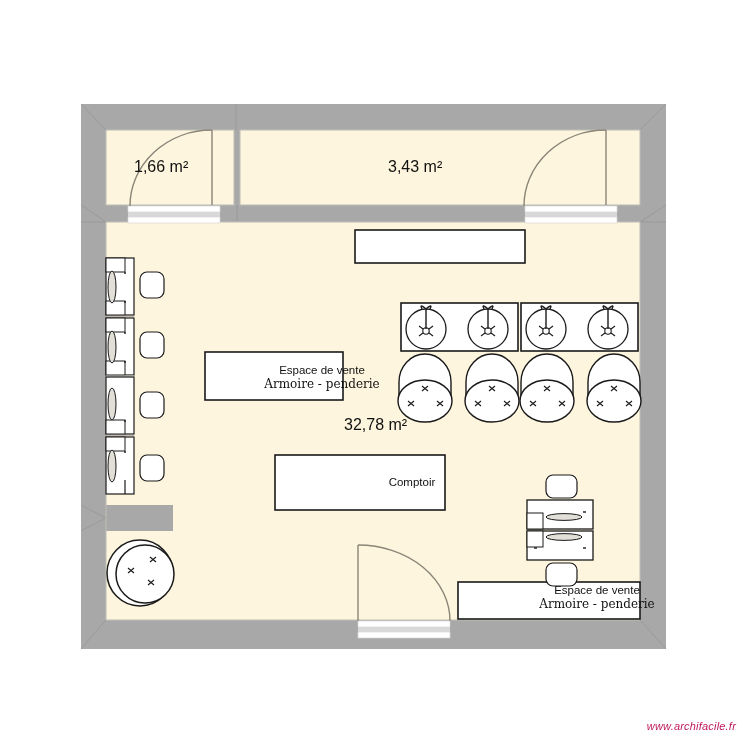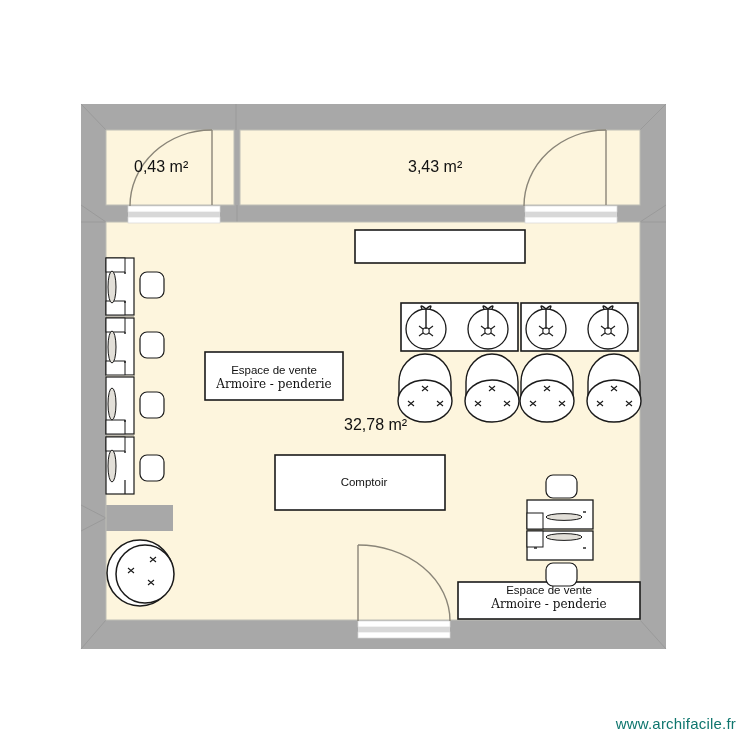--- a/index.html
+++ b/index.html
@@ -18,37 +18,39 @@
     position: absolute;
     left: 0; top: 0;
     width: 750px;
     height: 750px;
   }
   .watermark {
     position: absolute;
     right: 14px;
     bottom: 18px;
     font-family: "Liberation Sans", sans-serif;
-    font-size: 15px;
-    color: #0f766e;
+    font-size: 11px;
+    color: #be185d;
     letter-spacing: 0.2px;
+    font-style: italic;
   }
   .lbl {
     position: absolute;
     font-family: "Liberation Sans", sans-serif;
     color: #111111;
     white-space: nowrap;
   }
   .area-label {
     font-size: 16px;
   }
   .furn-label {
     font-size: 11.5px;
     text-align: center;
     line-height: 14px;
+    padding-left: 48px;
   }
   .furn-label .l2 {
     font-family: "DejaVu Serif", serif;
     font-size: 12px;
     text-align: center;
   }
 </style>
 </head>
 <body>
 
@@ -326,23 +328,23 @@
     <circle cx="145" cy="574" r="29" fill="#ffffff" stroke="#1a1a1a" stroke-width="1.5"></circle>
     <g stroke="#1a1a1a" stroke-width="1.1" fill="none">
       <path d="M150 557 l6 5 M156 557 l-6 5"></path>
       <path d="M128 568 l6 5 M134 568 l-6 5"></path>
       <path d="M148 580 l6 5 M154 580 l-6 5"></path>
     </g>
   </g>
 
 </svg>
 
-<div class="lbl area-label" style="left:134px; top:158px;">0,43 m²</div>
-
-<div class="lbl area-label" style="left:408px; top:158px;">3,43 m²</div>
+<div class="lbl area-label" style="left:134px; top:158px;">1,66 m²</div>
+
+<div class="lbl area-label" style="left:388px; top:158px;">3,43 m²</div>
 
 <div class="lbl area-label" style="left:344px; top:416px;">32,78 m²</div>
 
 <div class="lbl furn-label" style="left:205px; top:363px; width:138px;">
   <div>Espace de vente</div>
   <div class="l2">Armoire - penderie</div>
 </div>
 
 <div class="lbl furn-label" style="left:275px; top:475px; width:178px;">
   <div>Comptoir</div>

